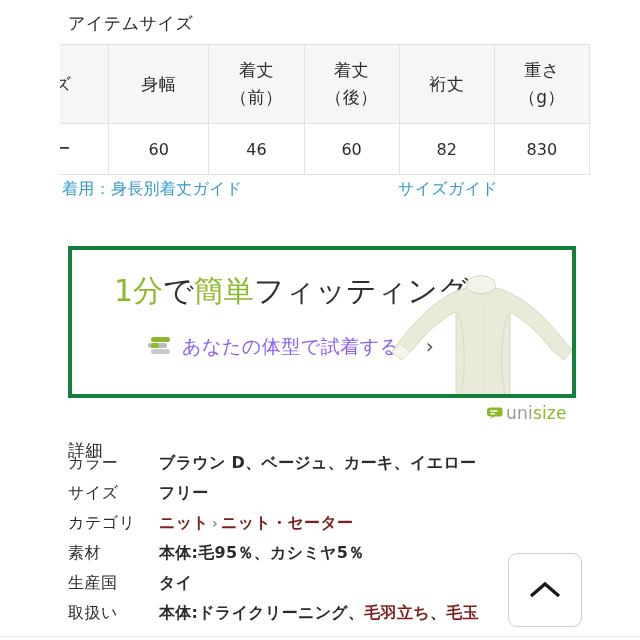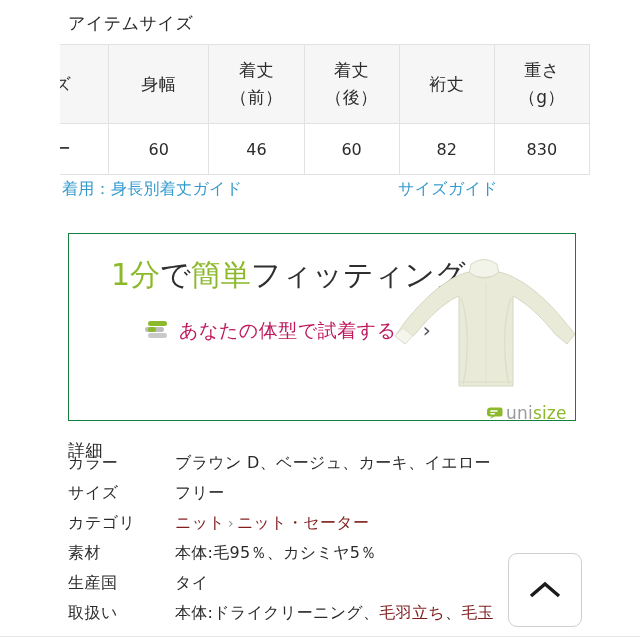--- a/index.html
+++ b/index.html
@@ -94,24 +94,24 @@
     white-space: nowrap;
     letter-spacing: 0.3px;
   }
   .guide-link.left { left: 62px; top: 0; }
   .guide-link.right { left: 398px; top: 0; }
 
   
   .fitting-banner {
     position: absolute;
     left: 68px;
-    top: 233px;
+    top: 246px;
     width: 508px;
-    height: 188px;
-    border: 1px solid #15803d;
+    height: 152px;
+    border: 4px solid #15803d;
     background: #ffffff;
     box-sizing: border-box;
     overflow: hidden;
   }
   .fitting-headline {
     position: absolute;
     left: 42px;
     top: 22px;
     font-size: 30px;
     line-height: 38px;
@@ -150,21 +150,21 @@
     position: absolute;
     left: 3px; top: 0;
     width: 8px; height: 5px;
     border-radius: 2.5px;
     background: #8cb92b;
   }
   .slider-icon i.b3 { top: 12px; left: 3px; width: 19px; background: #c9c9c9; }
   .cta-text {
     font-size: 19px;
     line-height: 24px;
-    color: #be185d;
+    color: #8b5cf6;
     letter-spacing: 0.5px;
   }
   .cta-chevron {
     font-size: 20px;
     color: #555555;
     margin-left: 14px;
     line-height: 20px;
   }
 
   .sweater {
@@ -224,27 +224,28 @@
     left: 68px;
     top: 0;
     font-size: 16px;
     line-height: 28px;
     color: #2b2b2b;
     letter-spacing: 0.5px;
     white-space: nowrap;
   }
   .detail-value {
     position: absolute;
-    left: 175px;
+    left: 159px;
     top: 0;
     font-size: 16px;
     line-height: 28px;
     color: #2b2b2b;
     letter-spacing: 0.3px;
     white-space: nowrap;
+    font-weight: bold;
   }
   .detail-value a,
   .detail-value .lnk {
     color: #7f1d1d;
     text-decoration: none;
   }
   .crumb-sep {
     color: #8e8e8e;
     padding: 0 3px;
     font-size: 14px;

